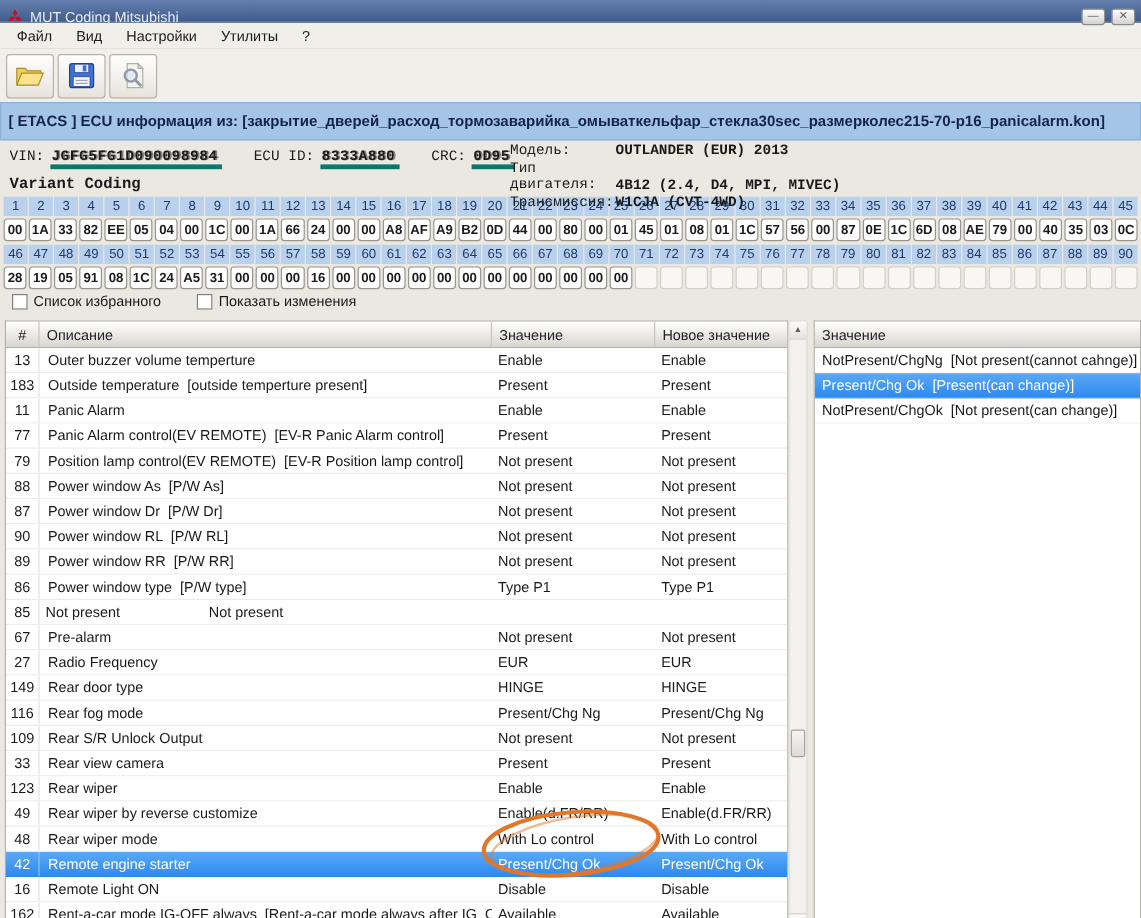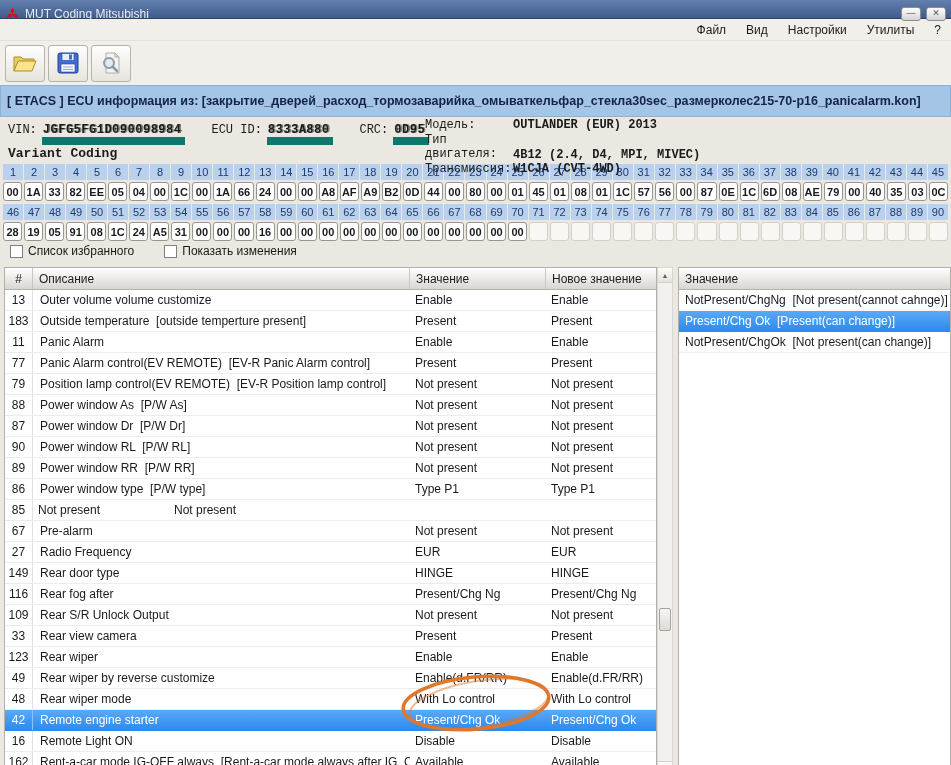--- a/index.html
+++ b/index.html
@@ -5,35 +5,35 @@
   * { box-sizing: border-box; margin: 0; padding: 0; }
   html,body { width:951px; height:765px; overflow:hidden; }
   body { font-family:"Liberation Sans",sans-serif; font-size:12px; background:#ebe8e1; color:#1a1a1a; position:relative; }
 
   
   .titlebar { height:19px; background:linear-gradient(#647fae,#3f5c8c); display:flex; align-items:flex-start; padding:7px 5px; gap:5px; border-bottom:1px solid #2c4268; }
   .titlebar .title { color:#e7ecf5; font-size:12px; flex:1; }
   .winbtn { width:20px; height:14px; background:linear-gradient(#fefefe,#d3d3d3); border:1px solid #8d8d8d; border-radius:3px; color:#5a5a5a; font-size:9px; line-height:11px; text-align:center; cursor:default; }
 
   
-  .menubar { height:22px; background:#f1efe9; display:flex; align-items:center; padding-left:4px; border-bottom:1px solid #e3e1da;justify-content:flex-end; }
+  .menubar { height:22px; background:#f1efe9; display:flex; align-items:center; padding-left:4px; border-bottom:1px solid #e3e1da; }
   .menu-item { padding:3px 10px; }
 
   
   .toolbar { height:44px; background:#f1efe9; display:flex; align-items:center; padding-left:5px; gap:3px; }
   .toolbtn { width:40px; height:37px; border:1px solid #b6b3ab; border-radius:3px; background:linear-gradient(#fefefe,#e7e4dd); display:flex; align-items:center; justify-content:center; }
 
   
   .etacsbar { height:32px; background:#a5c5e6; border:1px solid #8cb0d6; display:flex; align-items:center; padding-left:6px; font-weight:bold; font-size:12.5px; color:#14234c; white-space:nowrap; overflow:hidden; }
 
   
   .inforow { height:45px; position:relative;font-family:Liberation Mono, monospace; }
   .idline { position:absolute; top:6px; left:8px; display:flex; align-items:baseline; }
   .idline .lbl { margin-right:5px; }
-  .idline .val { font-weight:bold; border-bottom:8px solid #0f766e; padding:0 4px 0 1px; letter-spacing:.5px; text-shadow:1.4px 0 0 rgba(25,25,25,.5); }
+  .idline .val { font-weight:bold; border-bottom:4px solid #0f766e; padding:0 4px 0 1px; letter-spacing:.5px; text-shadow:1.4px 0 0 rgba(25,25,25,.5); }
   .idline .sp { width:26px; }
   .inforight { position:absolute; left:425px; top:1px; line-height:14.5px; }
   .inforight .ilbl { display:inline-block; width:88px; }
   .inforight .ival { font-weight:bold; }
   .vctitle { position:absolute; left:8px; bottom:1px; font-weight:bold; font-size:13px; }
 
   
   .hexgrid { height:82px; padding:2px 3px 0 3px; }
   .hexhead { display:grid; grid-template-columns:repeat(45,1fr); gap:1px; height:16px; margin-bottom:2px; }
   .hexhead span { background:#b9d1ec; color:#1d3a6e; font-size:11px; display:flex; align-items:center; justify-content:center; }
@@ -359,21 +359,21 @@
   <div class="lefttable">
     <div class="thead">
       <div class="h-id">#</div>
       <div class="h-desc">Описание</div>
       <div class="h-val">Значение</div>
       <div class="h-new">Новое значение</div>
     </div>
     <div>
         <div class="trow">
           <div class="c-id">13</div>
-          <div class="c-desc">Outer volume volume customize</div>
+          <div class="c-desc">Outer buzzer volume temperture</div>
           <div class="c-val">Enable</div>
           <div class="c-new">Enable</div>
         </div>
         <div class="trow">
           <div class="c-id">183</div>
           <div class="c-desc">Outside temperature  [outside temperture present]</div>
           <div class="c-val">Present</div>
           <div class="c-new">Present</div>
         </div>
         <div class="trow">
@@ -442,21 +442,21 @@
           <div class="c-new">EUR</div>
         </div>
         <div class="trow">
           <div class="c-id">149</div>
           <div class="c-desc">Rear door type</div>
           <div class="c-val">HINGE</div>
           <div class="c-new">HINGE</div>
         </div>
         <div class="trow">
           <div class="c-id">116</div>
-          <div class="c-desc">Rear fog after</div>
+          <div class="c-desc">Rear fog mode</div>
           <div class="c-val">Present/Chg Ng</div>
           <div class="c-new">Present/Chg Ng</div>
         </div>
         <div class="trow">
           <div class="c-id">109</div>
           <div class="c-desc">Rear S/R Unlock Output</div>
           <div class="c-val">Not present</div>
           <div class="c-new">Not present</div>
         </div>
         <div class="trow">

